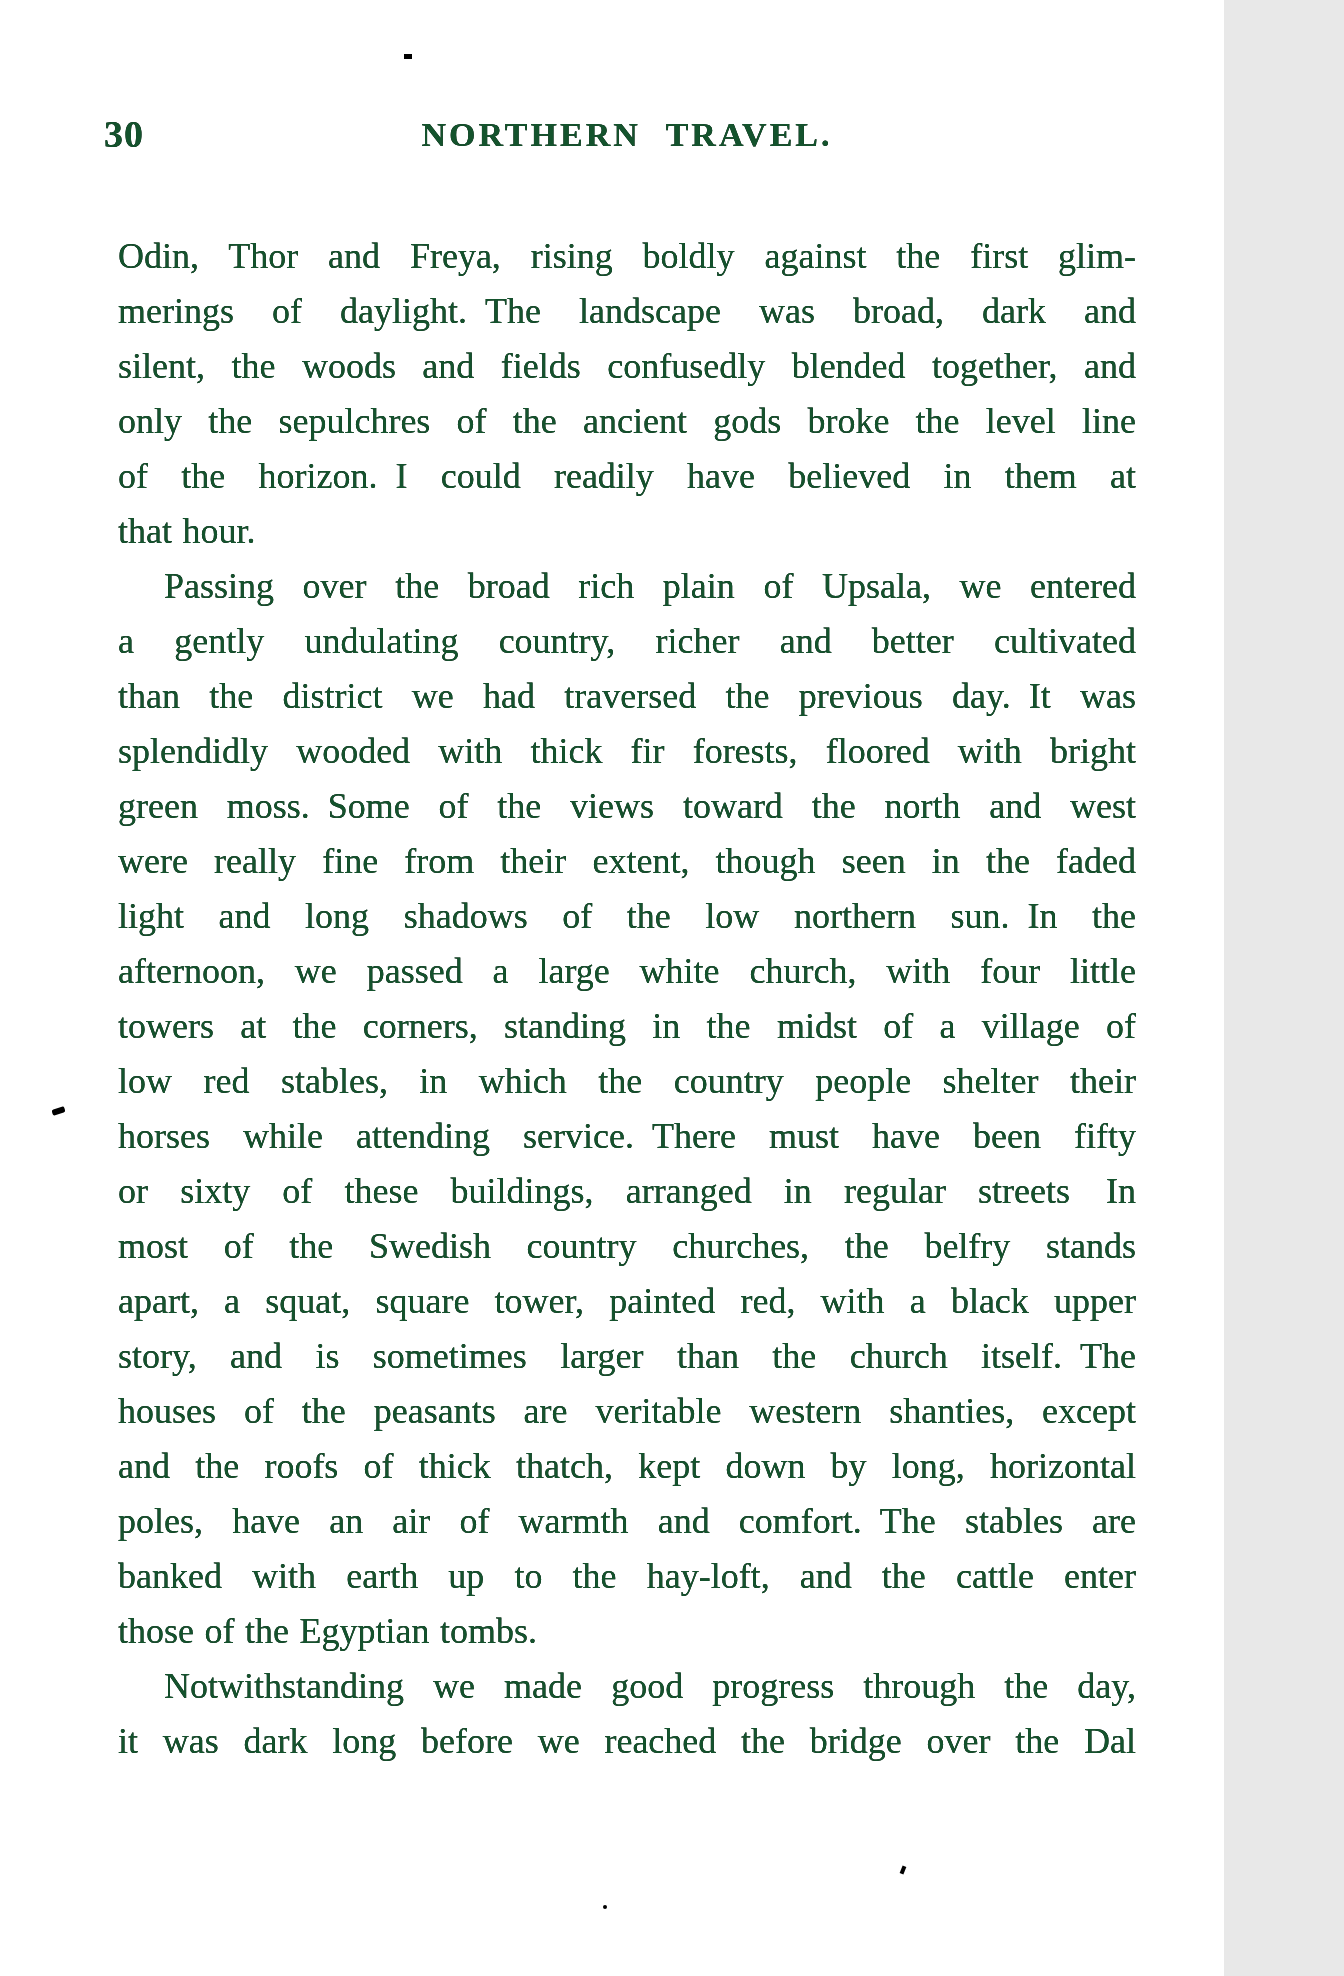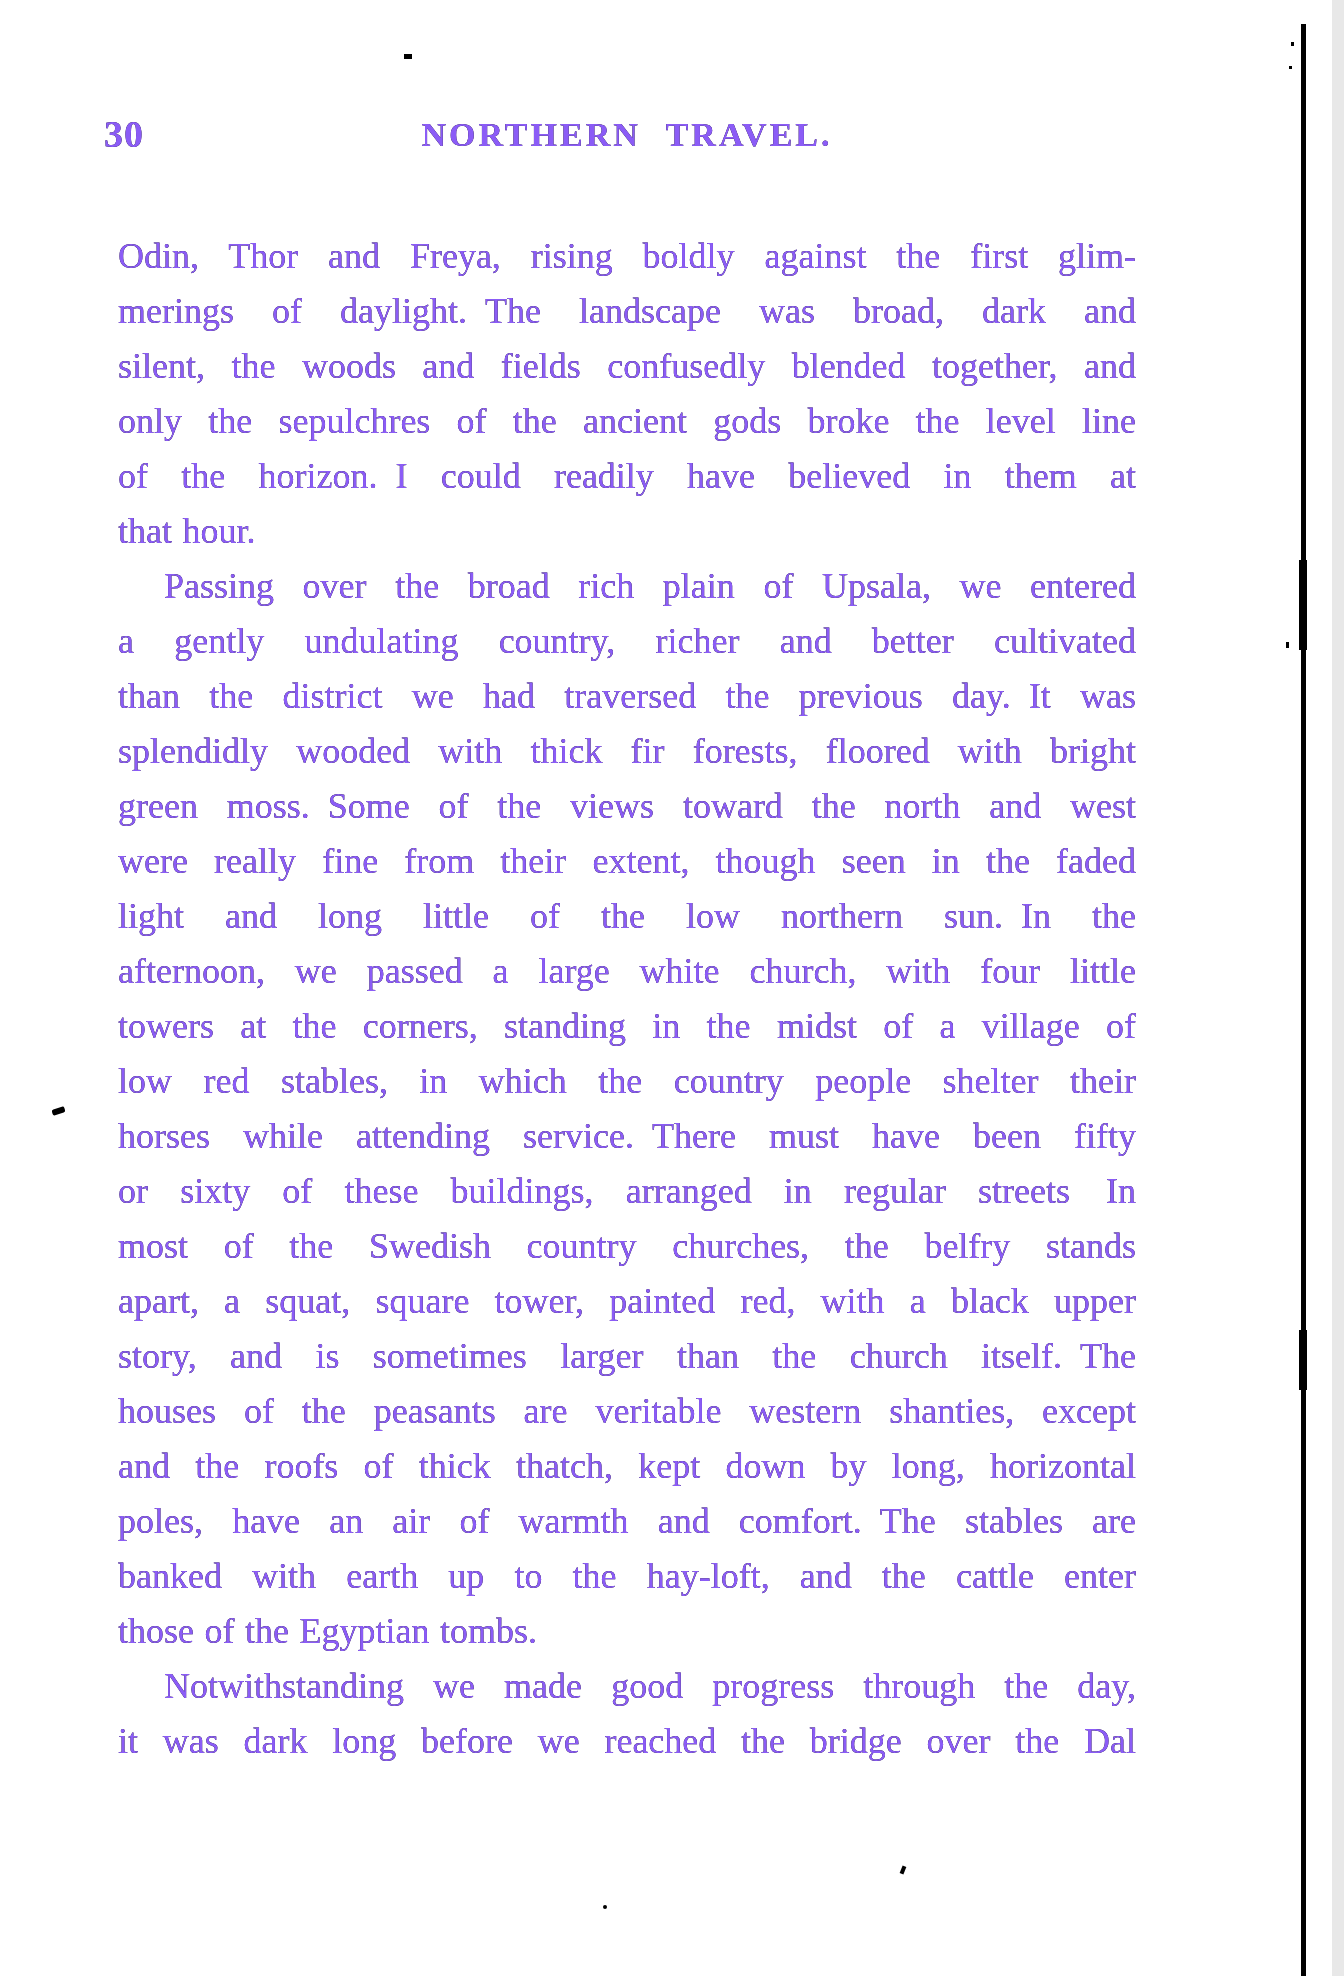--- a/index.html
+++ b/index.html
@@ -1,23 +1,23 @@
 <!DOCTYPE html>
 <html><head>
 <meta charset="utf-8">
 <style>
   html, body { margin: 0; padding: 0; background: #e8e8e8; }
   .page {
     position: relative;
-    width: 1332px;
+    width: 1224px;
     height: 1976px;
     background: #ffffff;
     overflow: hidden;
     font-family: "Liberation Serif", "DejaVu Serif", serif;
-    color: #8b5cf6;
+    color: #14532d;
   }
   
   .header {
     position: absolute;
     top: 110px;
     left: 118px;
     width: 1018px;
     height: 44px;
   }
   .page-number {
@@ -97,21 +97,21 @@
     <div class="line">silent, the woods and fields confusedly blended together, and</div>
     <div class="line">only the sepulchres of the ancient gods broke the level line</div>
     <div class="line">of the horizon. I could readily have believed in them at</div>
     <div class="line para-end">that hour.</div>
     <div class="line indent">Passing over the broad rich plain of Upsala, we entered</div>
     <div class="line">a gently undulating country, richer and better cultivated</div>
     <div class="line">than the district we had traversed the previous day. It was</div>
     <div class="line">splendidly wooded with thick fir forests, floored with bright</div>
     <div class="line">green moss. Some of the views toward the north and west</div>
     <div class="line">were really fine from their extent, though seen in the faded</div>
-    <div class="line">light and long little of the low northern sun. In the</div>
+    <div class="line">light and long shadows of the low northern sun. In the</div>
     <div class="line">afternoon, we passed a large white church, with four little</div>
     <div class="line">towers at the corners, standing in the midst of a village of</div>
     <div class="line">low red stables, in which the country people shelter their</div>
     <div class="line">horses while attending service. There must have been fifty</div>
     <div class="line">or sixty of these buildings, arranged in regular streets In</div>
     <div class="line">most of the Swedish country churches, the belfry stands</div>
     <div class="line">apart, a squat, square tower, painted red, with a black upper</div>
     <div class="line">story, and is sometimes larger than the church itself. The</div>
     <div class="line">houses of the peasants are veritable western shanties, except</div>
     <div class="line">and the roofs of thick thatch, kept down by long, horizontal</div>

